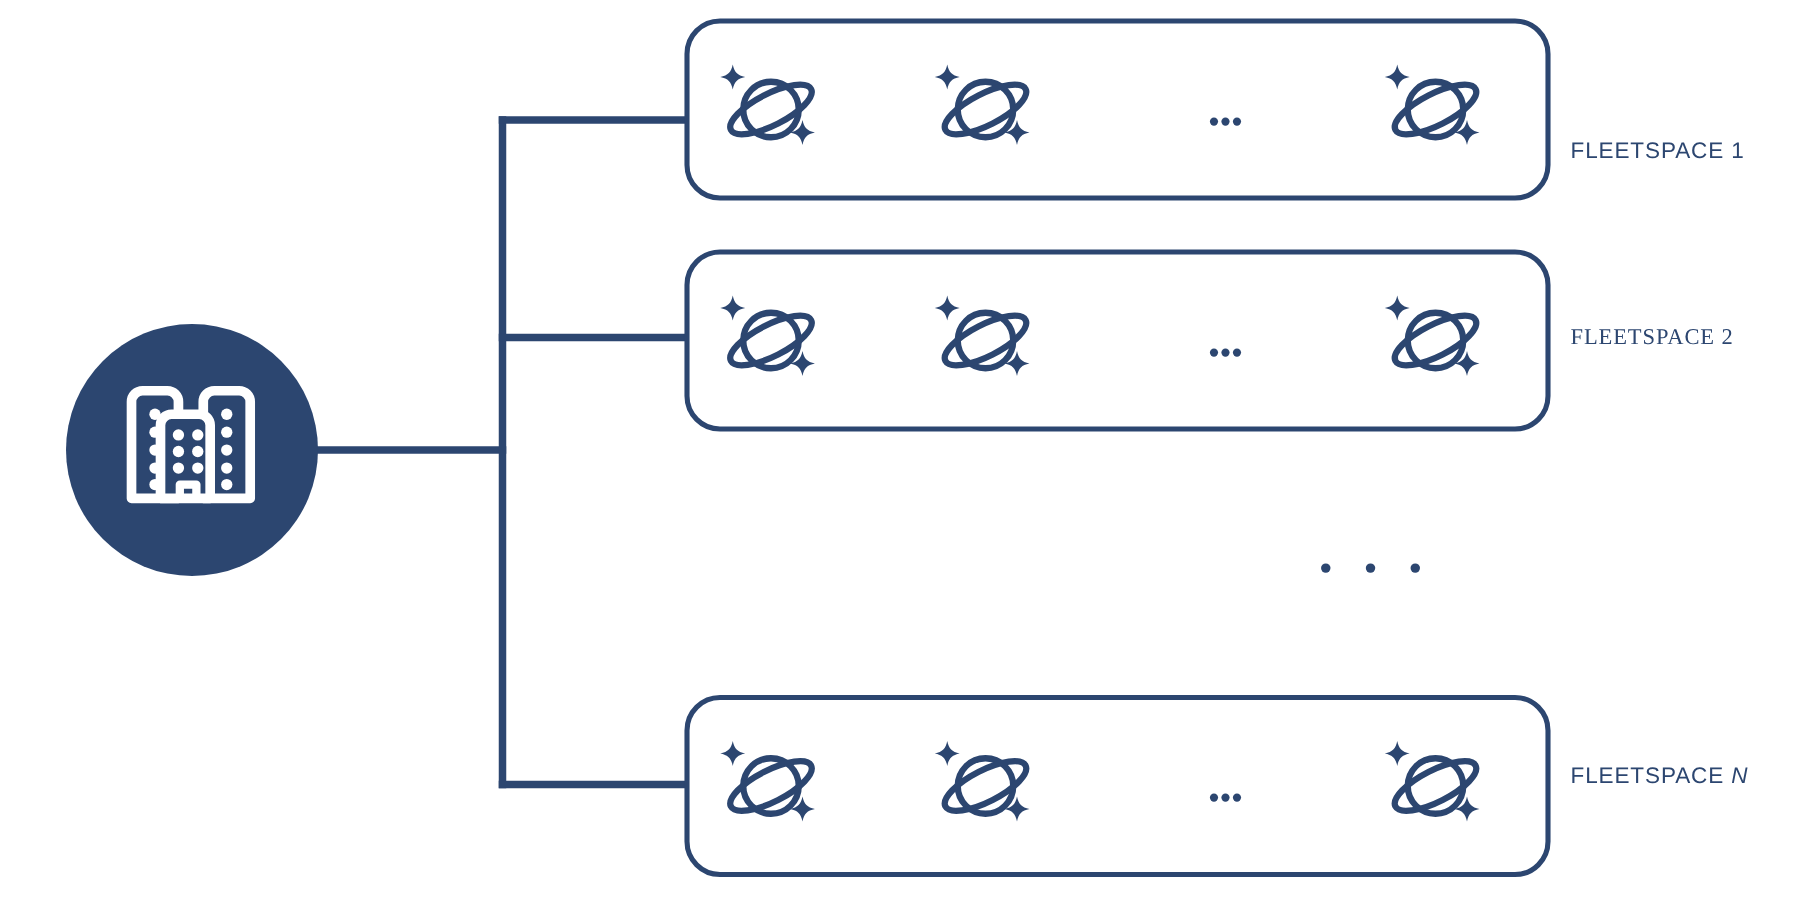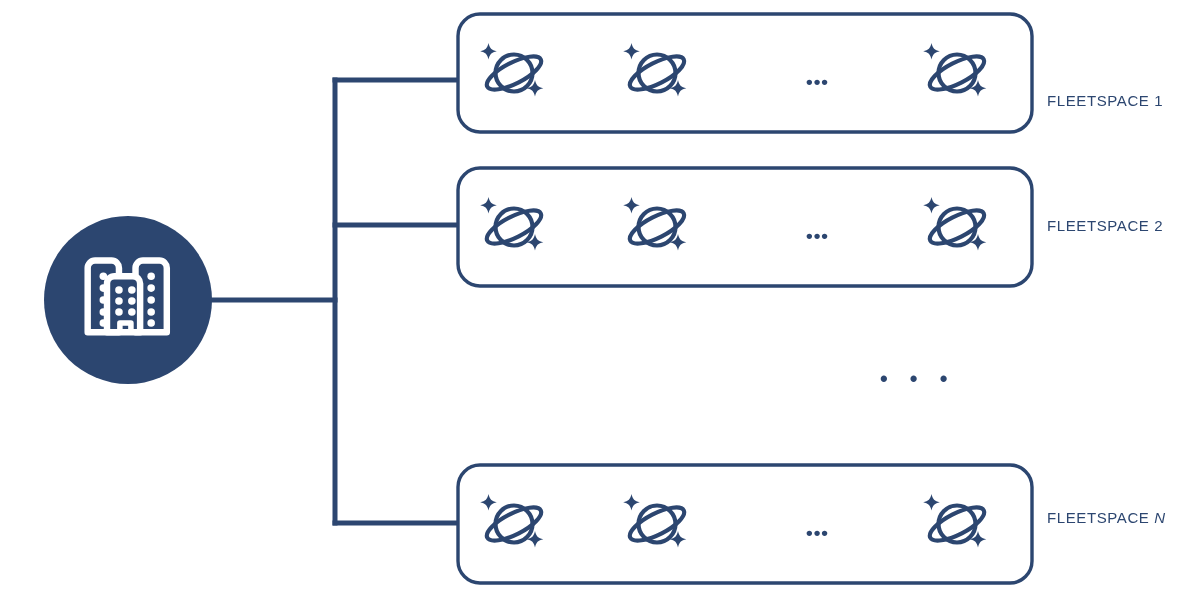--- a/index.html
+++ b/index.html
@@ -195,21 +195,21 @@
   <div class="row-ellipsis" style="left:806px; top:72px;">•••</div>
   <div class="row-ellipsis" style="left:806px; top:226px;">•••</div>
   <div class="row-ellipsis" style="left:806px; top:523px;">•••</div>
 
   <div class="vertical-ellipsis" style="left:880px; top:368px;">• • •</div>
 
   <div class="fleet-label" style="left:1047px; top:68px;margin-top:25px;">
     <span>FLEETSPACE</span><span>&nbsp;</span><span>1</span>
   </div>
 
-  <div class="fleet-label" style="left:1047px; top:218px;">
+  <div class="fleet-label" style="left:1047px; top:218px;font-family:Liberation Serif, serif;">
     <span>FLEETSPACE</span><span>&nbsp;</span><span>2</span>
   </div>
 
   <div class="fleet-label" style="left:1047px; top:510px;">
     <span>FLEETSPACE</span><span>&nbsp;</span><span class="ital">N</span>
   </div>
 
 </div>
 
 </body></html>

